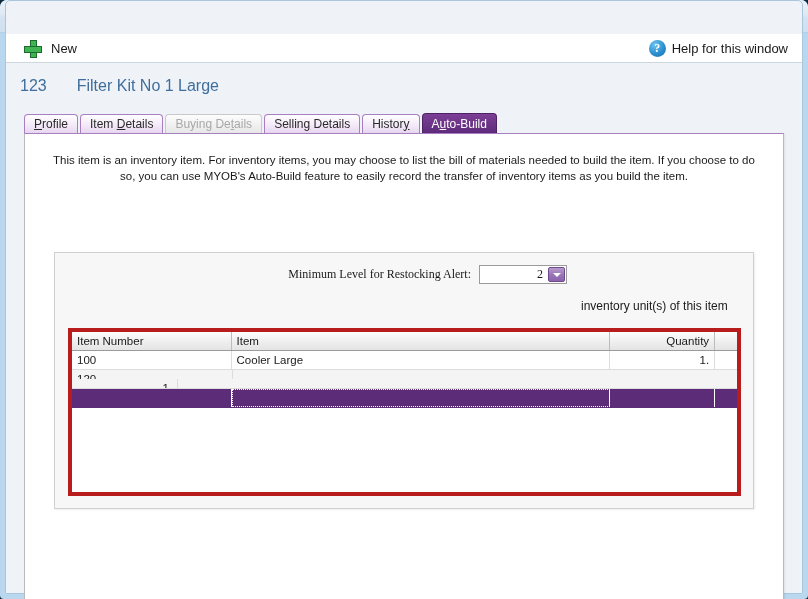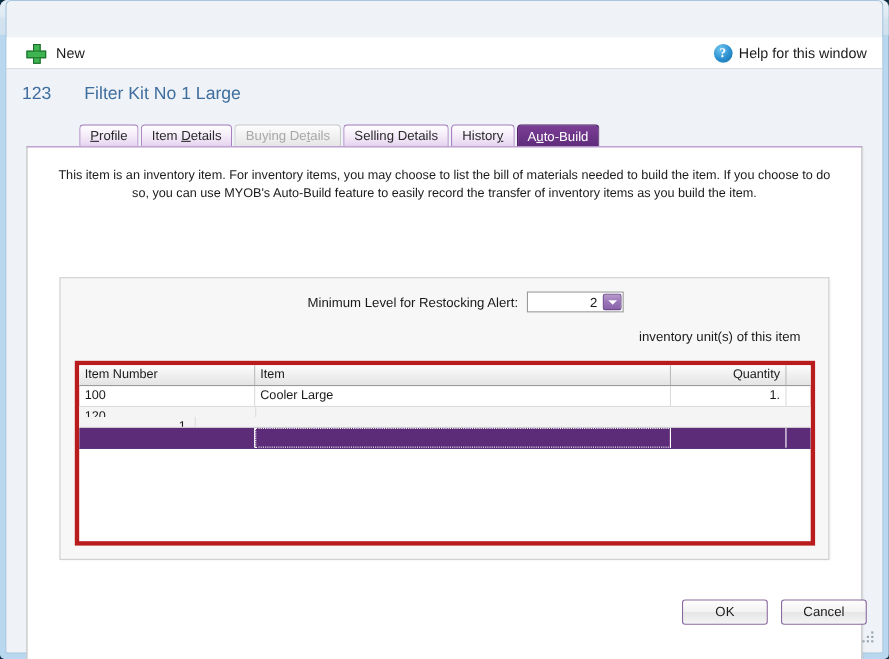--- a/index.html
+++ b/index.html
@@ -100,21 +100,21 @@
   
   #content{
     position:absolute;left:6px;top:63px;width:796px;height:530px;
     background:#eff3f7;
   }
   #item-head{position:absolute;left:14px;top:14px;display:flex;gap:30px;align-items:center;}
   #item-code{font-size:16px;color:#3f6e9e;}
   #item-name{font-size:16px;color:#3f6e9e;}
 
   
-  #tabstrip{position:absolute;left:18px;top:50px;height:21px;display:flex;align-items:flex-start;margin-left:48px;}
+  #tabstrip{position:absolute;left:18px;top:50px;height:21px;display:flex;align-items:center;}
   .tab{
     height:20px;line-height:19px;padding:0 9px;margin-right:2px;
     border:1px solid #a87fc0;border-bottom:none;
     border-radius:4px 4px 0 0;
     background:linear-gradient(to bottom,#ffffff 0%,#f3e9f8 55%,#e5d3ef 100%);
     font-size:12px;color:#2a2a2a;cursor:default;box-sizing:border-box;
     white-space:nowrap;
   }
   .tab.disabled{
     border-color:#c9c9c9;color:#a8a8a8;
@@ -139,21 +139,21 @@
   }
 
   
   #groupbox{
     position:absolute;left:29px;top:118px;width:700px;height:257px;
     background:#f7f7f7;border:1px solid #cfcfcf;
     box-sizing:border-box;
     box-shadow:1px 1px 2px rgba(0,0,0,.07);
   }
   .fieldrow{position:absolute;display:flex;align-items:center;}
-  #row-min{left:0;top:12px;width:512px;justify-content:flex-end;}
+  #row-min{left:0;top:12px;width:512px;justify-content:flex-end;font-family:Liberation Serif, serif;}
   #row-build{left:0;top:43px;width:512px;justify-content:flex-end;}
   .fieldlabel{font-size:12px;color:#1a1a1a;margin-right:8px;}
   .numfield{
     width:88px;height:19px;box-sizing:border-box;
     border:1px solid #9b9b9b;background:#ffffff;
     display:flex;align-items:center;position:relative;
   }
   .numfield.focused{border:2px solid #d4761a;background:#fdeed9;width:104px;}
   .numfield .val{
     flex:1;text-align:right;padding-right:5px;font-size:12px;color:#1a1a1a;
@@ -320,27 +320,15 @@
                 <div class="td c-name focuscell"></div>
                 <div class="td c-qty"></div>
                 <div class="td c-end"></div>
               </div>
             </div>
         </div>
 
       </div>
     </div>
 
-    <div id="footer">
-      <div class="btn" id="btn-ok">OK</div>
-      <div class="btn" id="btn-cancel">Cancel</div>
-      <div id="grip">
-          <i style="left: 8px; top: 0px;"></i>
-          <i style="left: 4px; top: 4px;"></i>
-          <i style="left: 8px; top: 4px;"></i>
-          <i style="left: 0px; top: 8px;"></i>
-          <i style="left: 4px; top: 8px;"></i>
-          <i style="left: 8px; top: 8px;"></i>
-        </div>
-    </div>
 
   </div>
 </div>
 
 </body></html>

